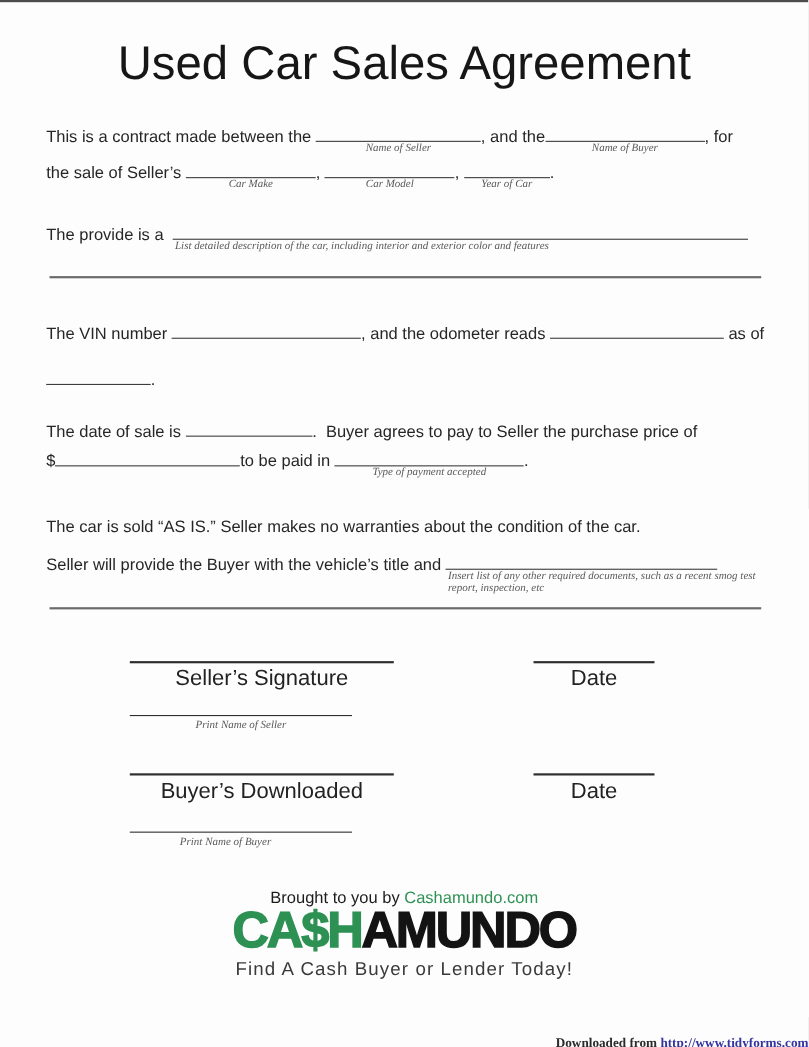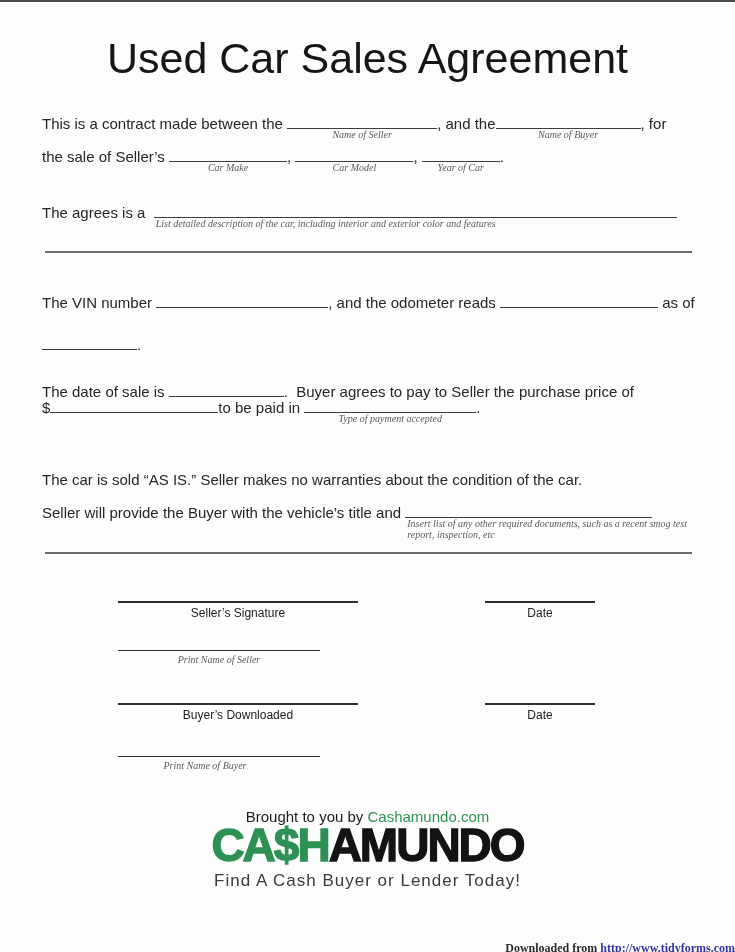--- a/index.html
+++ b/index.html
@@ -10,21 +10,21 @@
              font-size:43px;font-weight:400;color:#161616;letter-spacing:0;}
   .line{position:absolute;left:42px;font-size:15px;white-space:pre;line-height:20px;}
   .blank{display:inline-block;height:14px;border-bottom:1.5px solid #3c3c3c;position:relative;vertical-align:baseline;}
   .hint{position:absolute;top:15px;font-family:"Liberation Serif",serif;font-style:italic;
         font-size:10px;color:#5a5a5a;line-height:11px;}
   .hint.center{left:50%;transform:translateX(-50%);white-space:nowrap;}
   .hint.left{left:2px;right:auto;white-space:normal;width:100%;min-width:100%;text-align:left;}
   .rule{position:absolute;left:45px;width:647px;border-top:2px solid #6b6b6b;height:0;}
   .sigline{position:absolute;border-top:2px solid #2e2e2e;height:0;}
   .printline{position:absolute;border-top:1.5px solid #2e2e2e;height:0;}
-  .siglabel{position:absolute;text-align:center;font-size:12px;color:#222;}
+  .siglabel{position:absolute;text-align:center;font-size:20px;color:#222;}
   .printhint{position:absolute;text-align:center;font-family:"Liberation Serif",serif;
              font-style:italic;font-size:10px;color:#5a5a5a;}
   .brand{position:absolute;left:0;width:100%;text-align:center;}
   .brought{top:808px;font-size:15px;color:#1c1c1c;}
   .logo{top:822px;font-size:46px;line-height:46px;font-weight:700;
         letter-spacing:-2px;-webkit-text-stroke:1.3px;}
   .tagline{top:871px;font-size:17px;color:#3a3a3a;letter-spacing:1px;}
   .footer{position:absolute;top:941px;left:0;width:100%;text-align:right;
           font-family:"Liberation Serif",serif;font-weight:700;font-size:12px;color:#2b2b2b;}
   a.plain{text-decoration:none;}
@@ -34,31 +34,31 @@
 
 <div class="page">
   <div class="top-edge"></div>
 
   <div class="doc-title">Used Car Sales Agreement</div>
 
   <div class="line" style="top:114px;"><span>This is a contract made between the </span><span class="blank" style="width:150px;"><span class="hint center">Name of Seller</span></span><span>, and the</span><span class="blank" style="width:145px;"><span class="hint center">Name of Buyer</span></span><span>, for</span></div>
 
   <div class="line" style="top:147px;"><span>the sale of Seller’s </span><span class="blank" style="width:118px;"><span class="hint center">Car Make</span></span><span>, </span><span class="blank" style="width:118px;"><span class="hint center">Car Model</span></span><span>, </span><span class="blank" style="width:78px;"><span class="hint center">Year of Car</span></span><span>.</span></div>
 
-  <div class="line" style="top:203px;"><span>The agrees is a  </span><span class="blank" style="width:523px;"><span class="hint left">List detailed description of the car, including interior and exterior color and features</span></span></div>
+  <div class="line" style="top:203px;"><span>The provide is a  </span><span class="blank" style="width:523px;"><span class="hint left">List detailed description of the car, including interior and exterior color and features</span></span></div>
 
   <div class="rule" style="top:251px;"></div>
 
   <div class="line" style="top:293px;"><span>The VIN number </span><span class="blank" style="width:172px;"></span><span>, and the odometer reads </span><span class="blank" style="width:158px;"></span><span> as of</span></div>
 
   <div class="line" style="top:335px;"><span class="blank" style="width:95px;"></span><span>.</span></div>
 
   <div class="line" style="top:382px;"><span>The date of sale is </span><span class="blank" style="width:115px;"></span><span>.  Buyer agrees to pay to Seller the purchase price of</span></div>
 
-  <div class="line" style="top:398px;text-align:center;"><span>$</span><span class="blank" style="width:168px;"></span><span>to be paid in </span><span class="blank" style="width:172px;"><span class="hint center">Type of payment accepted</span></span><span>.</span></div>
+  <div class="line" style="top:409px;text-align:center;"><span>$</span><span class="blank" style="width:168px;"></span><span>to be paid in </span><span class="blank" style="width:172px;"><span class="hint center">Type of payment accepted</span></span><span>.</span></div>
 
   <div class="line" style="top:503px;"><span>Seller will provide the Buyer with the vehicle’s title and </span><span class="blank" style="width:247px;"><span class="hint left" style="width:285px;">Insert list of any other required documents, such as a recent smog test report, inspection, etc</span></span></div>
 
   <div class="line" style="top:470px;"><span>The car is sold “AS IS.” Seller makes no warranties about the condition of the car.</span></div>
 
   <div class="rule" style="top:552px;"></div>
 
   <div class="sigline" style="top:601px;left:118px;width:240px;"></div>
   <div class="sigline" style="top:601px;left:485px;width:110px;"></div>
   <div class="siglabel" style="top:606px;left:118px;width:240px;">Seller’s Signature</div>

